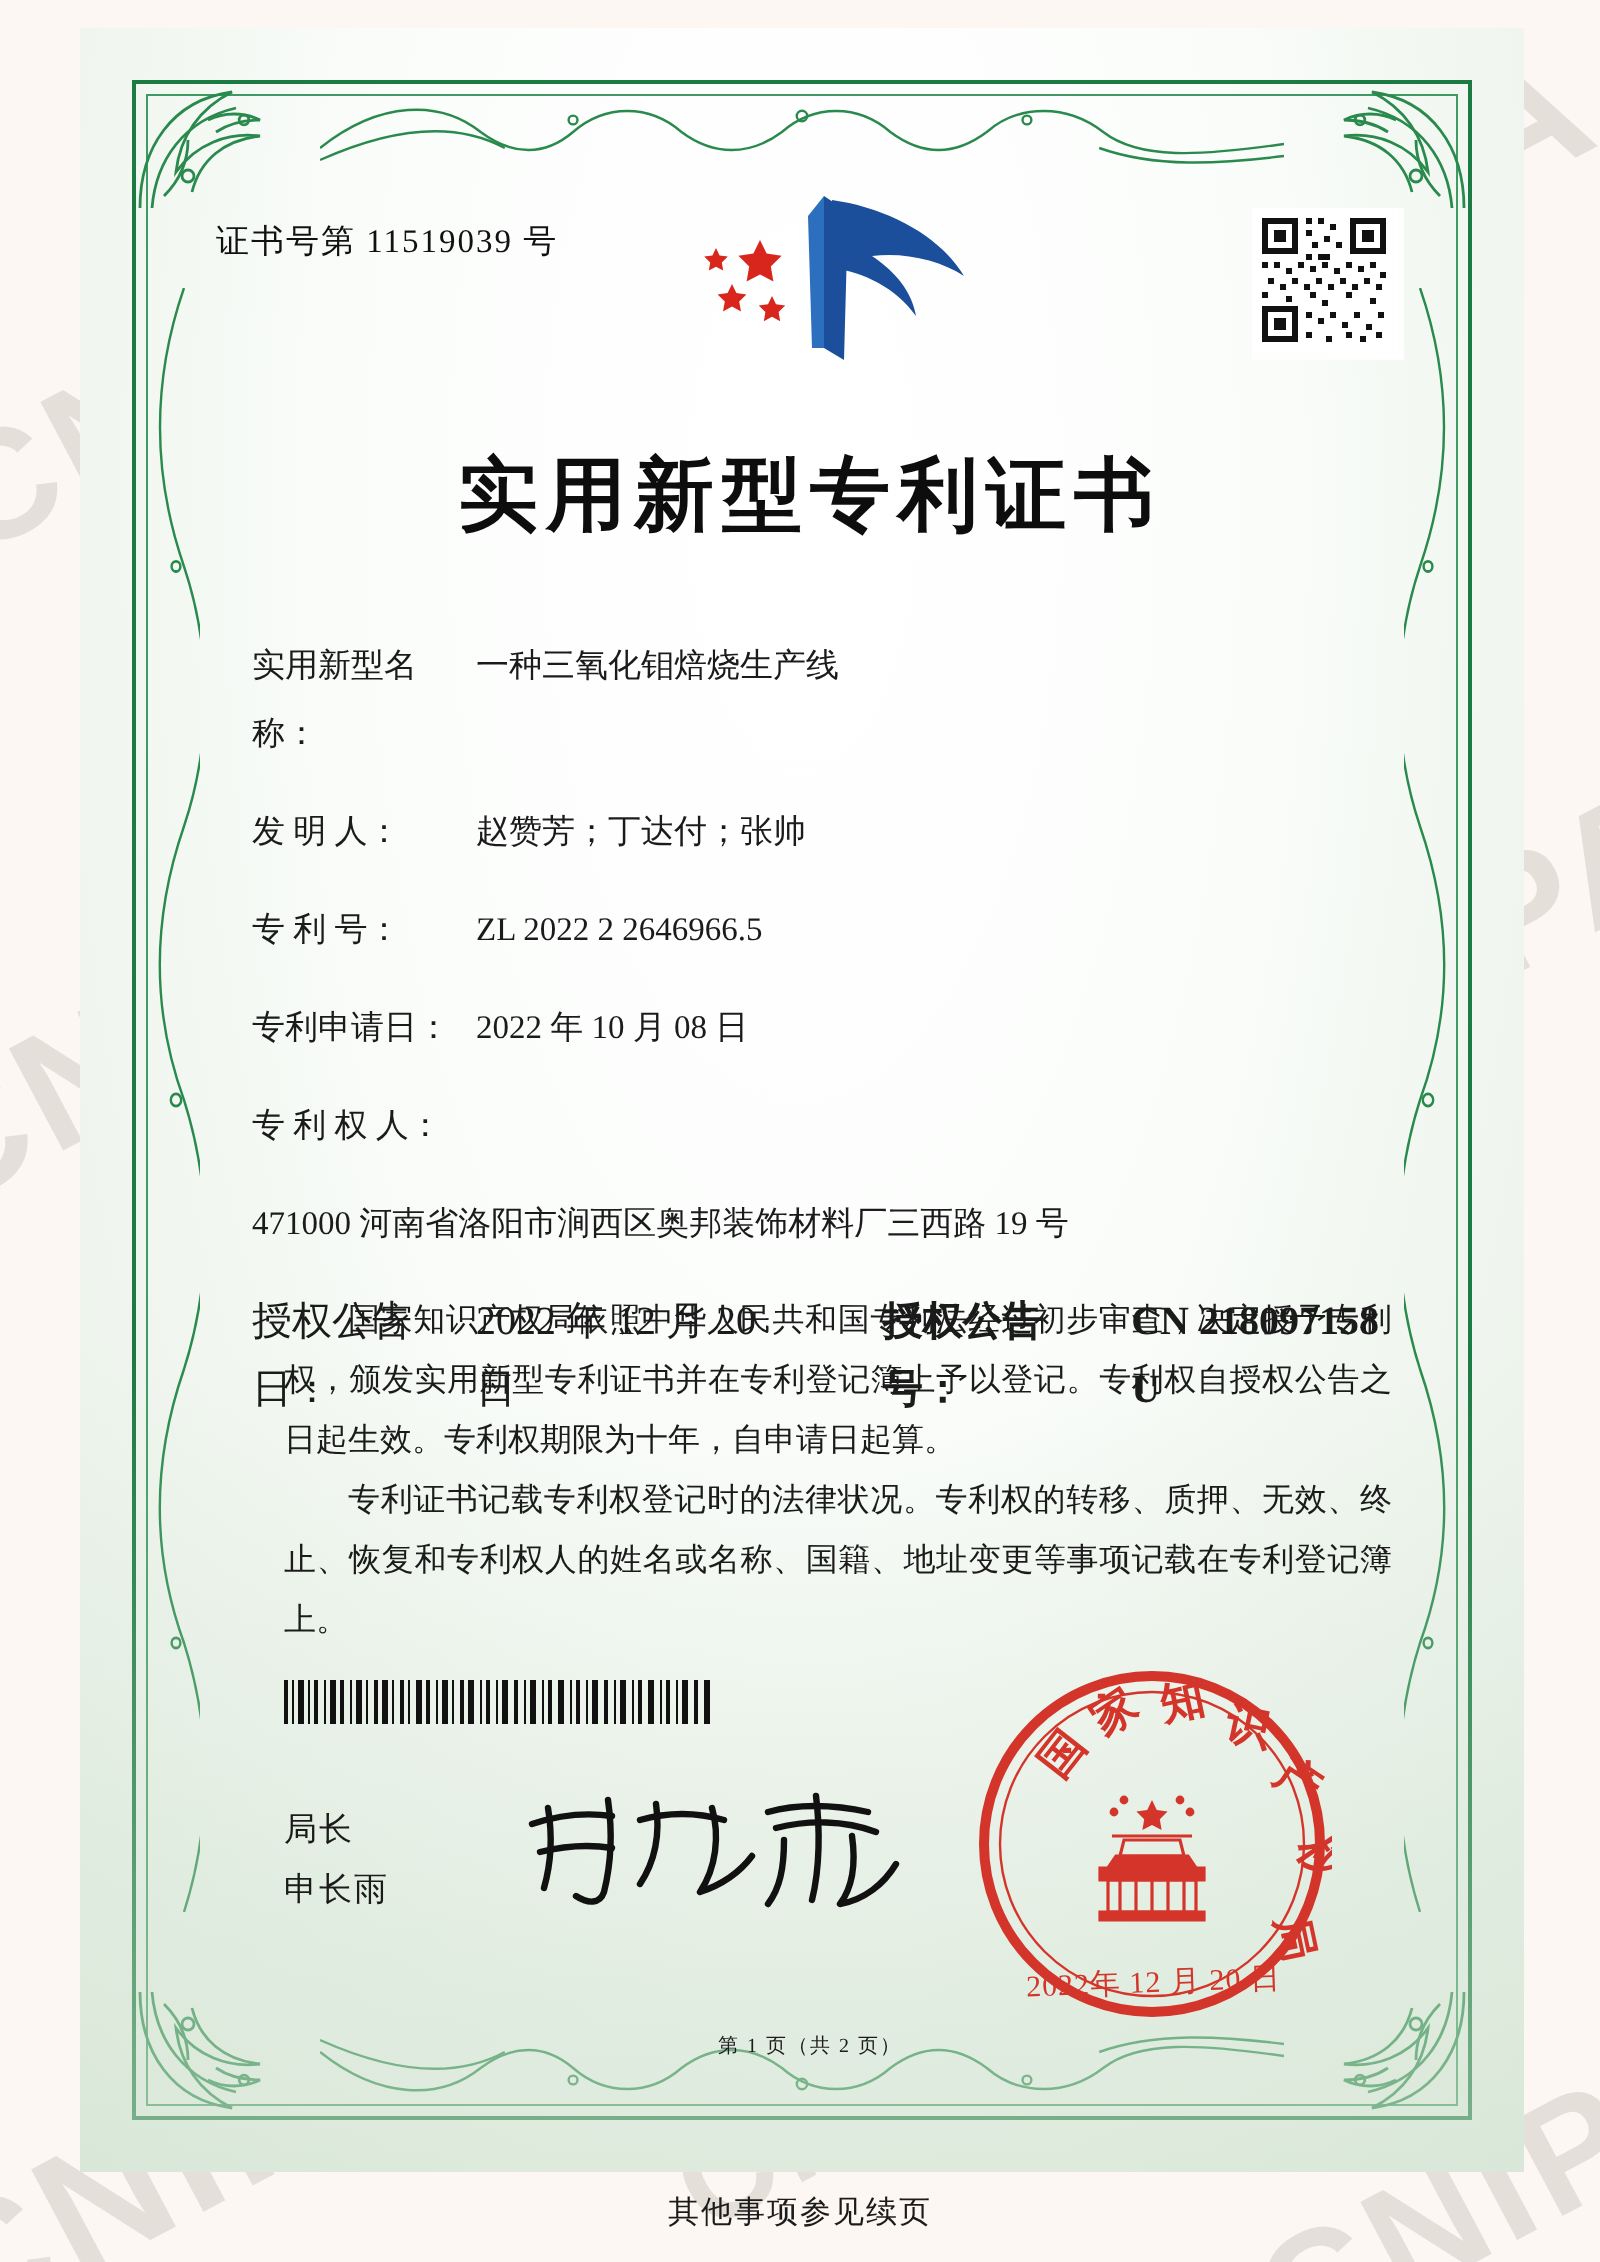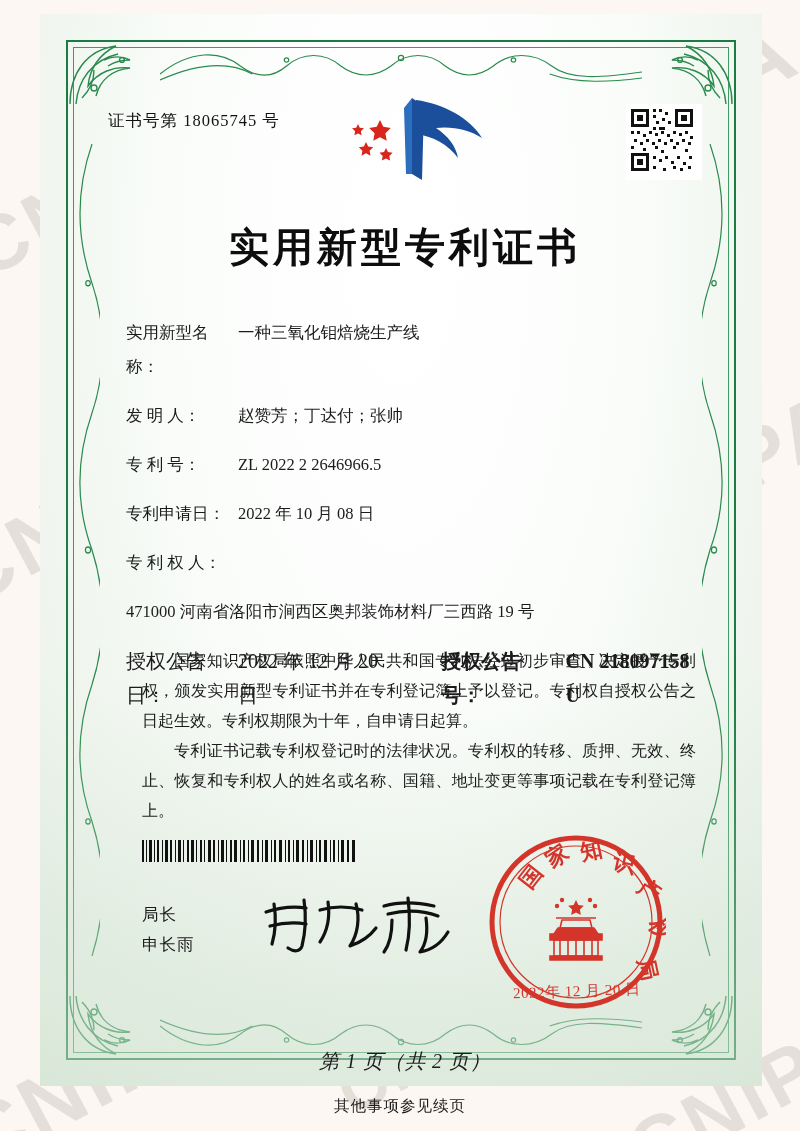--- a/index.html
+++ b/index.html
@@ -107,21 +107,21 @@
   .seal{position:absolute;right:36px;top:722px;width:180px;height:180px;}
   .seal svg{display:block;}
   .seal-date{
     position:absolute;right:62px;top:872px;
     color:#d4352b;font-size:15px;letter-spacing:0.5px;
     transform:rotate(-2deg);
     font-family:"Liberation Serif","DejaVu Serif",serif;
   }
 
   .pagenum{
-    position:absolute;left:0;right:0;top:938px;text-align:center;font-size:20px;letter-spacing:1px;font-style:italic;
+    position:absolute;left:0;right:0;top:906px;text-align:center;font-size:10px;letter-spacing:1px;
   }
   .footnote{
     position:absolute;left:0;right:0;bottom:14px;text-align:center;
     font-size:15.5px;letter-spacing:1px;z-index:4;color:#1b1b1b;
   }
 </style>
 </head>
 <body>
 
 <div class="wm-layer">
@@ -218,21 +218,21 @@
       <path d="M26 0 C10 40 10 80 26 120 C40 156 40 196 26 232 C10 272 10 312 26 350
                C40 388 40 428 26 466 C10 506 10 546 26 584 C40 622 40 662 26 700"></path>
       <circle cx="22" cy="120" r="2.2"></circle>
         <circle cx="22" cy="350" r="2.6"></circle>
         <circle cx="22" cy="584" r="2.2"></circle>
     </svg>
   </div>
 
   <div class="content">
 
-    <div class="cert-no">证书号第 18065745 号</div>
+    <div class="cert-no">证书号第 11519039 号</div>
 
     <div class="logo">
       <svg viewBox="0 0 170 92">
         <path d="M96 6 C124 10 150 24 162 44 C150 36 132 32 116 34 C128 42 136 52 138 64 C128 50 112 42 96 40 Z" fill="#1b4f9c"></path>
         <path d="M92 4 L104 12 L102 86 L92 80 Z" fill="#1b4f9c"></path>
         <path d="M92 4 L84 14 L86 80 L92 80 Z" fill="#2d6fbf"></path>
         <g fill="#d9261c">
           <path d="M60 26 l3.3 6.8 7.5 1.1 -5.4 5.3 1.3 7.5 -6.7-3.5 -6.7 3.5 1.3-7.5 -5.4-5.3 7.5-1.1 Z"></path>
           <path d="M46 48 l2.2 4.5 5 .7 -3.6 3.5 .9 5 -4.5-2.4 -4.5 2.4 .9-5 -3.6-3.5 5-.7 Z"></path>
           <path d="M66 54 l2 4.1 4.6 .7 -3.3 3.2 .8 4.6 -4.1-2.2 -4.1 2.2 .8-4.6 -3.3-3.2 4.6-.7 Z"></path>

